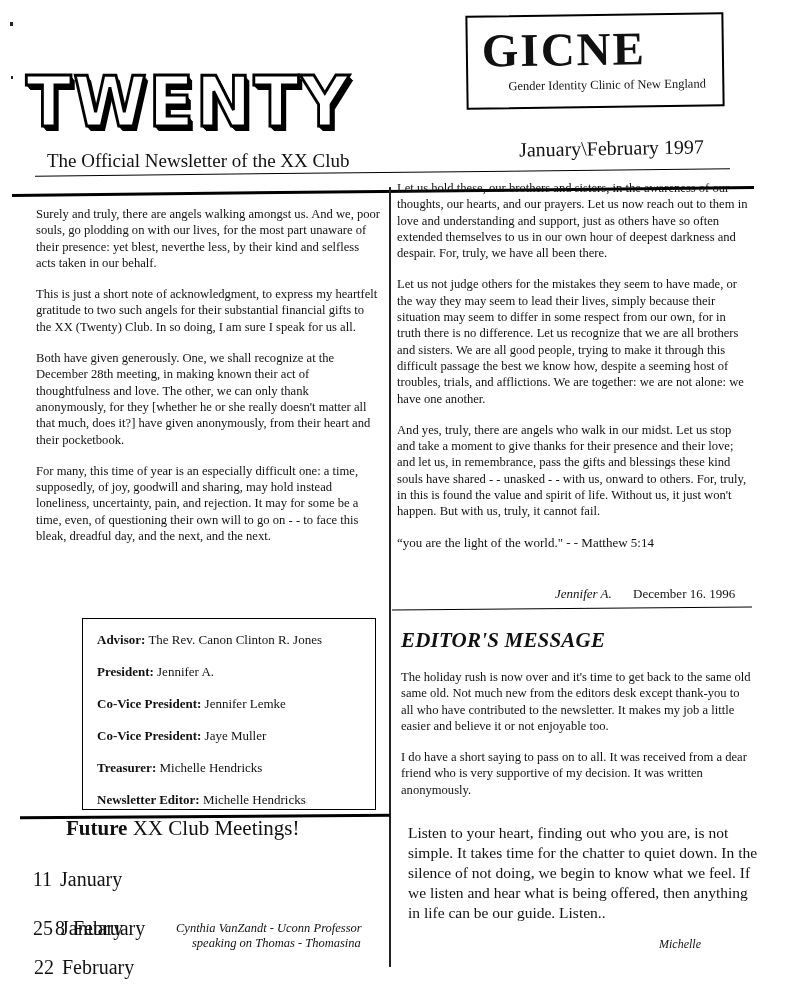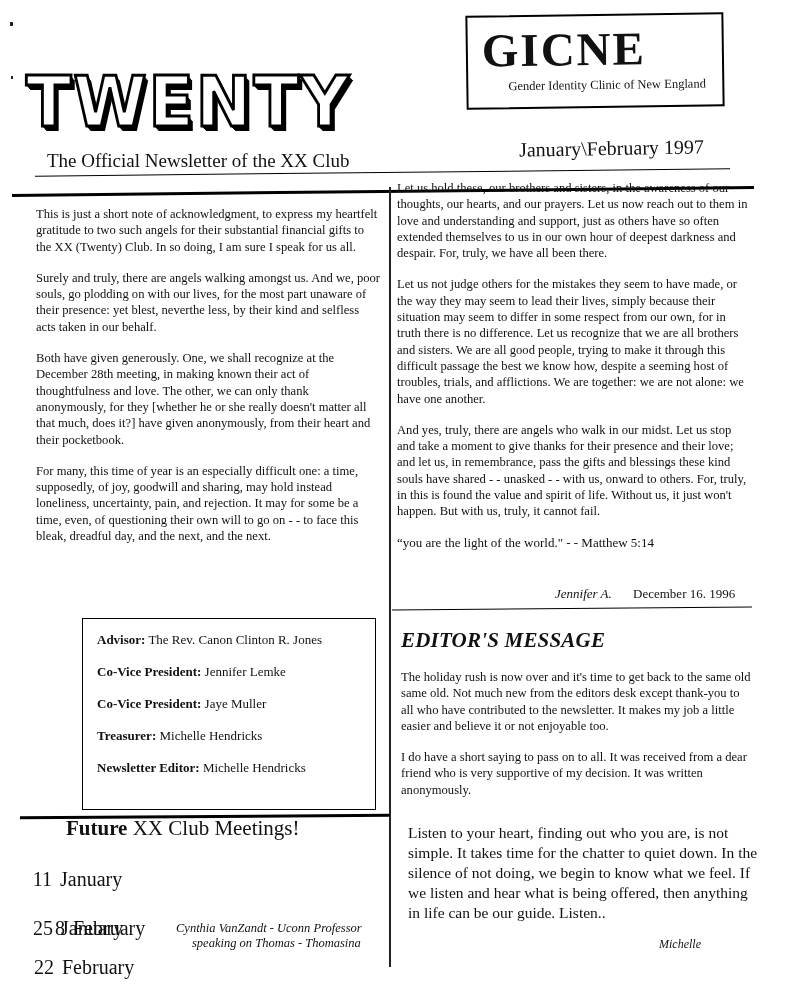--- a/index.html
+++ b/index.html
@@ -83,42 +83,43 @@
 </div>
 
 <div class="abs issue-date">January\February 1997</div>
 
 <div class="abs rule-thin"></div>
 <div class="abs rule-thick"></div>
 <div class="abs col-divider"></div>
 
 <div class="abs left-col">
   <div class="body-text">
+    <p class="para">Surely and truly, there are angels walking amongst us. And we, poor souls, go plodding on with our lives, for the most part unaware of their presence: yet blest, neverthe less, by their kind and selfless acts taken in our behalf.</p>
     <p class="para">This is just a short  note of acknowledgment, to express my heartfelt gratitude to two such angels for their substantial financial gifts to the XX (Twenty) Club. In so doing, I am sure I speak for us all.</p>
-    <p class="para">Surely and truly, there are angels walking amongst us. And we, poor souls, go plodding on with our lives, for the most part unaware of their presence: yet blest, neverthe less, by their kind and selfless acts taken in our behalf.</p>
     <p class="para">Both have given generously. One, we shall recognize at the December 28th meeting, in making known their act of thoughtfulness and love. The other, we can only thank anonymously, for they [whether he or she really doesn't matter all that much, does it?] have given anonymously, from their heart and their pocketbook.</p>
     <p class="para">For many, this time of year is an especially difficult one: a time, supposedly, of joy, goodwill and sharing, may hold instead loneliness, uncertainty, pain, and rejection. It may for some be a time, even, of questioning their own will to go on - - to face this bleak, dreadful day, and the next, and the next.</p>
   </div>
 </div>
 
 <div class="abs right-col body-text">
   <p class="para">Let us hold these, our brothers and sisters, in the awareness of our thoughts, our hearts, and our prayers. Let us now reach out to them in love and understanding and support, just as others have so often extended themselves to us in our own hour of deepest darkness and despair. For, truly, we have all been there.</p>
   <p class="para">Let us not judge others for the mistakes they seem to have made, or the way they may seem to lead their lives, simply because their situation may seem to differ in some respect from our own, for in truth there is no difference. Let us recognize that we are all brothers and sisters. We are all good people, trying to make it through this difficult passage the best we know how, despite a seeming host of troubles, trials, and afflictions. We are together: we are not alone: we have one another.</p>
   <p class="para">And yes, truly, there are angels who walk in our midst. Let us stop and take a moment to give thanks for their presence and their love; and let us, in remembrance, pass the gifts and blessings these kind souls have shared - - unasked - - with us, onward to others. For, truly, in this is found the value and spirit of life. Without us, it just won't happen. But with us, truly, it cannot fail.</p>
   <p class="para" style="font-size:13px;">“you are the light of the world." - - Matthew 5:14</p>
 </div>
 
 <div class="abs signoff">
   <span class="name">Jennifer A.</span>
   <span>December 16. 1996</span>
 </div>
 <div class="abs right-rule"></div>
 
 <div class="abs officers">
   <div class="officer-row"><b>Advisor:</b> <span>The Rev. Canon Clinton R. Jones</span></div>
+  <div class="officer-row"><b>President:</b> <span>Jennifer A.</span></div>
   <div class="officer-row"><b>Co-Vice President:</b> <span>Jennifer Lemke</span></div>
   <div class="officer-row"><b>Co-Vice President:</b> <span>Jaye Muller</span></div>
   <div class="officer-row"><b>Treasurer:</b> <span>Michelle Hendricks</span></div>
   <div class="officer-row"><b>Newsletter Editor:</b> <span>Michelle Hendricks</span></div>
 </div>
 <div class="abs left-bottom-rule"></div>
 
 <div class="abs meetings-title">
   <b>Future</b><span> XX Club Meetings!</span>
 </div>

